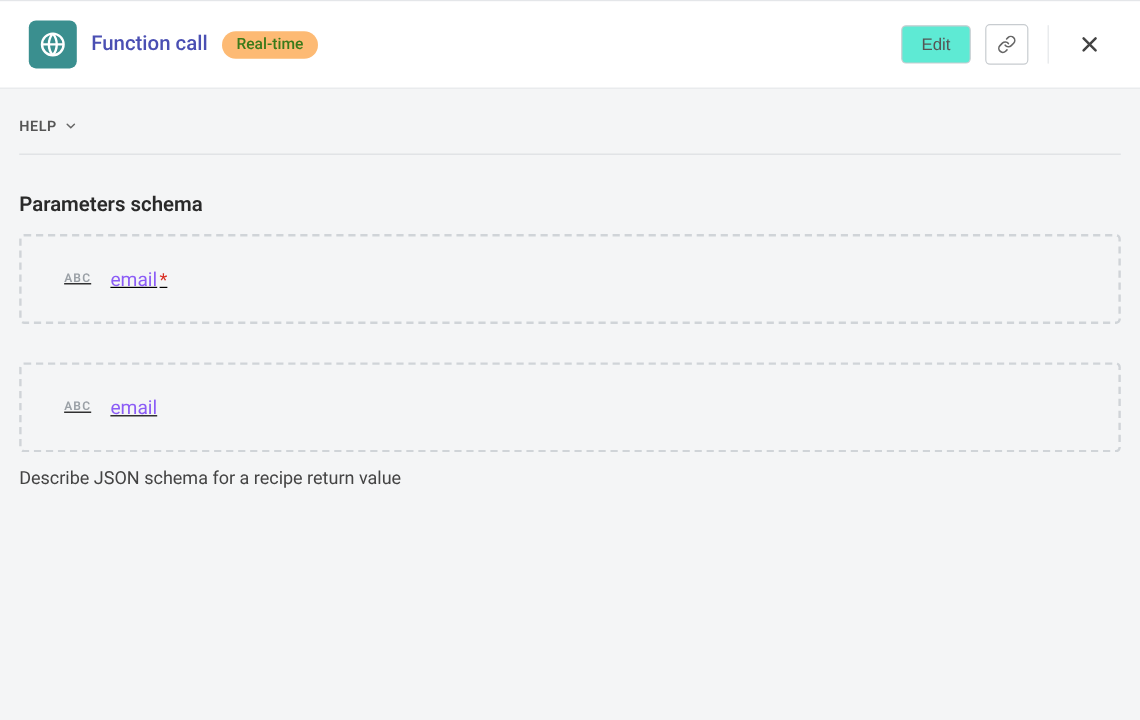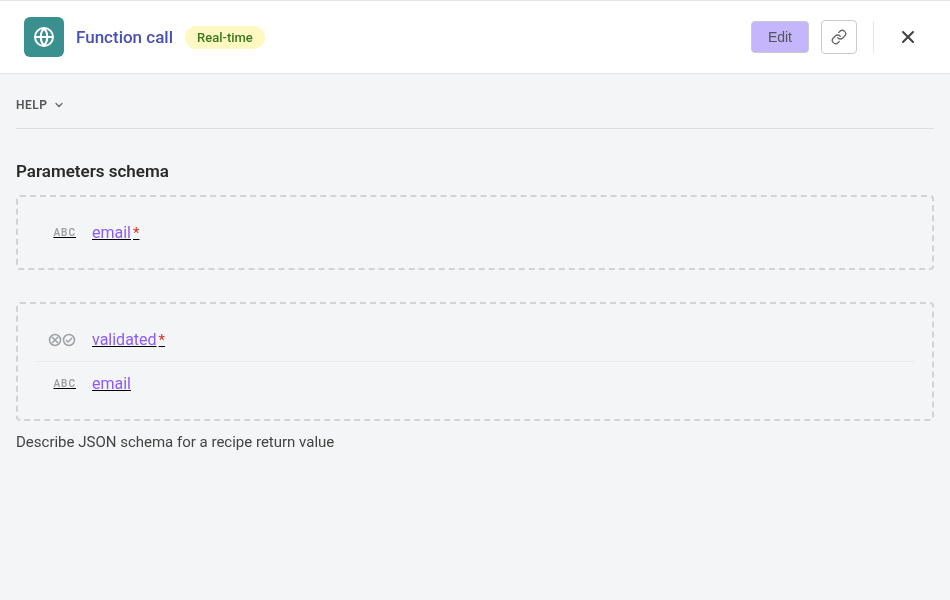--- a/index.html
+++ b/index.html
@@ -42,32 +42,32 @@
     .app-icon svg {
       width: 24px;
       height: 24px;
     }
     .header-title {
       font-size: 17px;
       font-weight: 500;
       color: #4a4fb3;
     }
     .badge {
-      background: #fef9c3;
+      background: #fdba74;
       color: #3a7a1a;
       font-size: 13px;
       font-weight: 500;
       padding: 4px 12px;
       border-radius: 12px;
     }
     .header-spacer {
       flex: 1;
     }
     .edit-btn {
-      background: #c4b5fd;
+      background: #5eead4;
       border: 1px solid #c8ccd0;
       border-radius: 4px;
       padding: 7px 16px;
       font-size: 14px;
       font-weight: 500;
       color: #555;
       cursor: pointer;
     }
     .icon-btn {
       background: #ffffff;
@@ -221,34 +221,20 @@
           <div>
             <span class="field-name">email</span><span class="required-mark">*</span>
           </div>
         </div>
       </div>
     </div>
 
     <div class="section">
       <div class="schema-box">
         <div class="schema-row">
-          <div class="type-icon boolean">
-            <svg viewBox="0 0 28 14" fill="none" stroke="#9aa0a6" stroke-width="1.5">
-              <circle cx="7" cy="7" r="5.5"></circle>
-              <line x1="4" y1="4" x2="10" y2="10"></line>
-              <line x1="10" y1="4" x2="4" y2="10"></line>
-              <circle cx="21" cy="7" r="5.5"></circle>
-              <polyline points="18 7 20 9 24 5"></polyline>
-            </svg>
-          </div>
-          <div>
-            <span class="field-name">validated</span><span class="required-mark">*</span>
-          </div>
-        </div>
-        <div class="schema-row">
           <div class="type-icon">ABC</div>
           <div>
             <span class="field-name">email</span>
           </div>
         </div>
       </div>
       <div class="section-help">Describe JSON schema for a recipe return value</div>
     </div>
   </div>
 </div>

